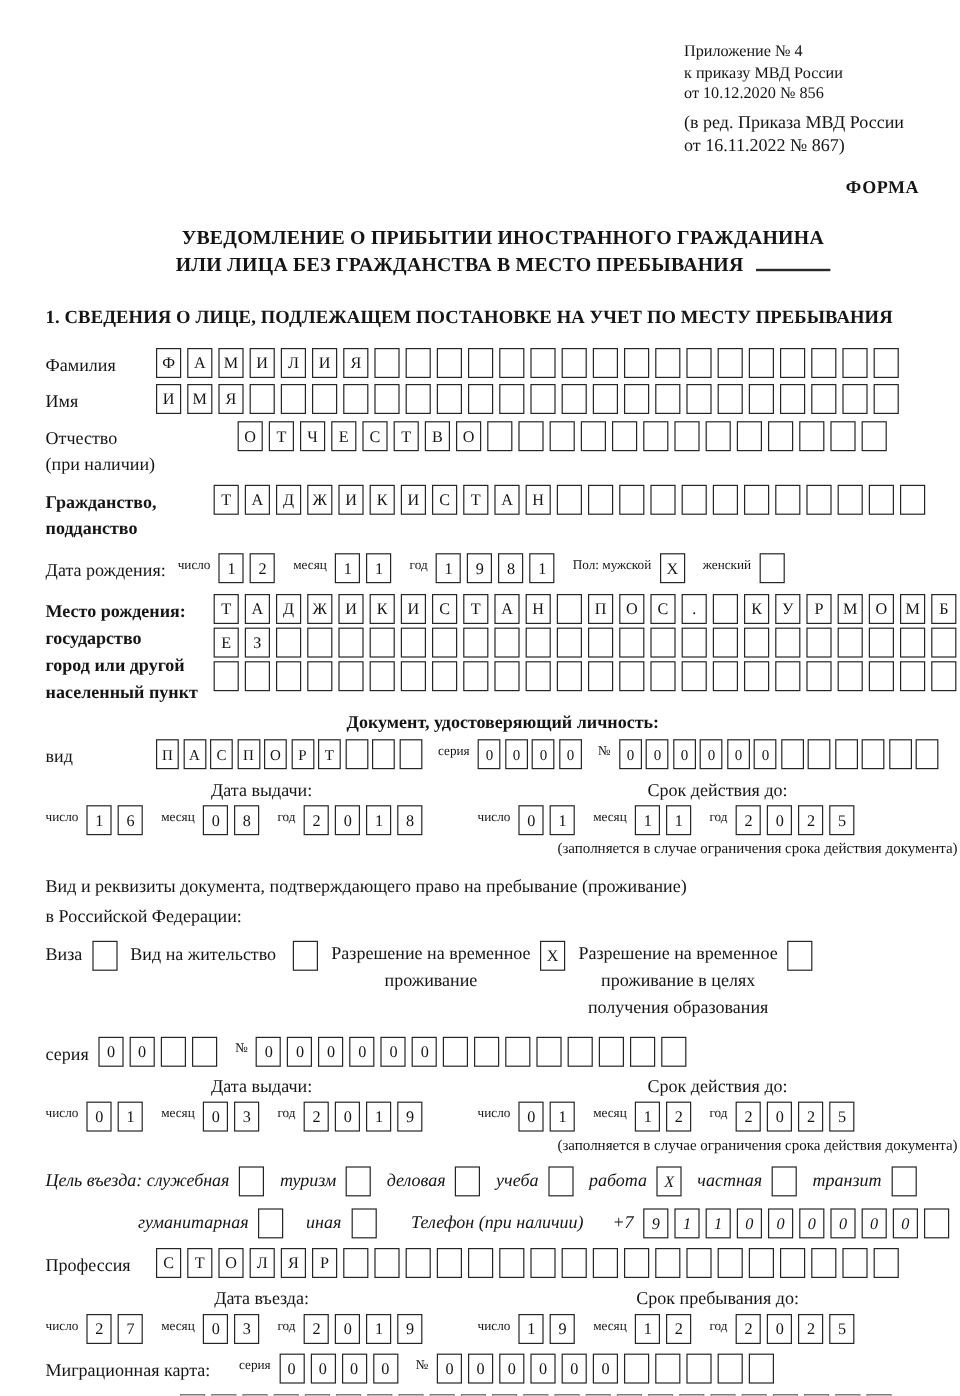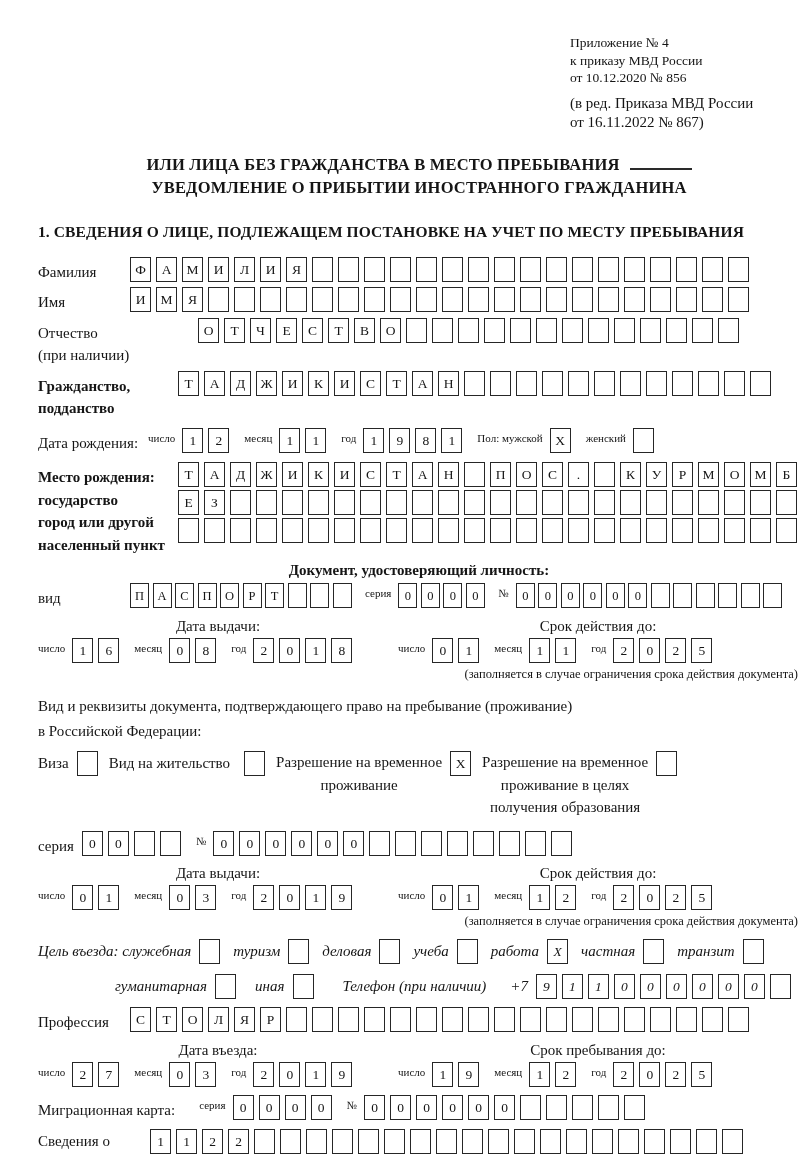--- a/index.html
+++ b/index.html
@@ -70,24 +70,25 @@
   <div class="annex">
     <div>Приложение № 4</div>
     <div>к приказу МВД России</div>
     <div>от 10.12.2020 № 856</div>
     <div class="edition">
       <div>(в ред. Приказа МВД России</div>
       <div>от 16.11.2022 № 867)</div>
     </div>
   </div>
 
+  <div class="forma">ФОРМА</div>
 
   <div class="title">
+    <div>УВЕДОМЛЕНИЕ О ПРИБЫТИИ ИНОСТРАННОГО ГРАЖДАНИНА</div>
     <div><span>ИЛИ ЛИЦА БЕЗ ГРАЖДАНСТВА В МЕСТО ПРЕБЫВАНИЯ</span><span class="blank"></span></div>
-    <div>УВЕДОМЛЕНИЕ О ПРИБЫТИИ ИНОСТРАННОГО ГРАЖДАНИНА</div>
   </div>
 
   <div class="section-heading">1. СВЕДЕНИЯ О ЛИЦЕ, ПОДЛЕЖАЩЕМ ПОСТАНОВКЕ НА УЧЕТ ПО МЕСТУ ПРЕБЫВАНИЯ</div>
 
   <div class="frow mt16">
     <div class="flabel w92">Фамилия</div>
     <div class="cells">
         <span class="cell">Ф</span>
         <span class="cell">А</span>
         <span class="cell">М</span>

